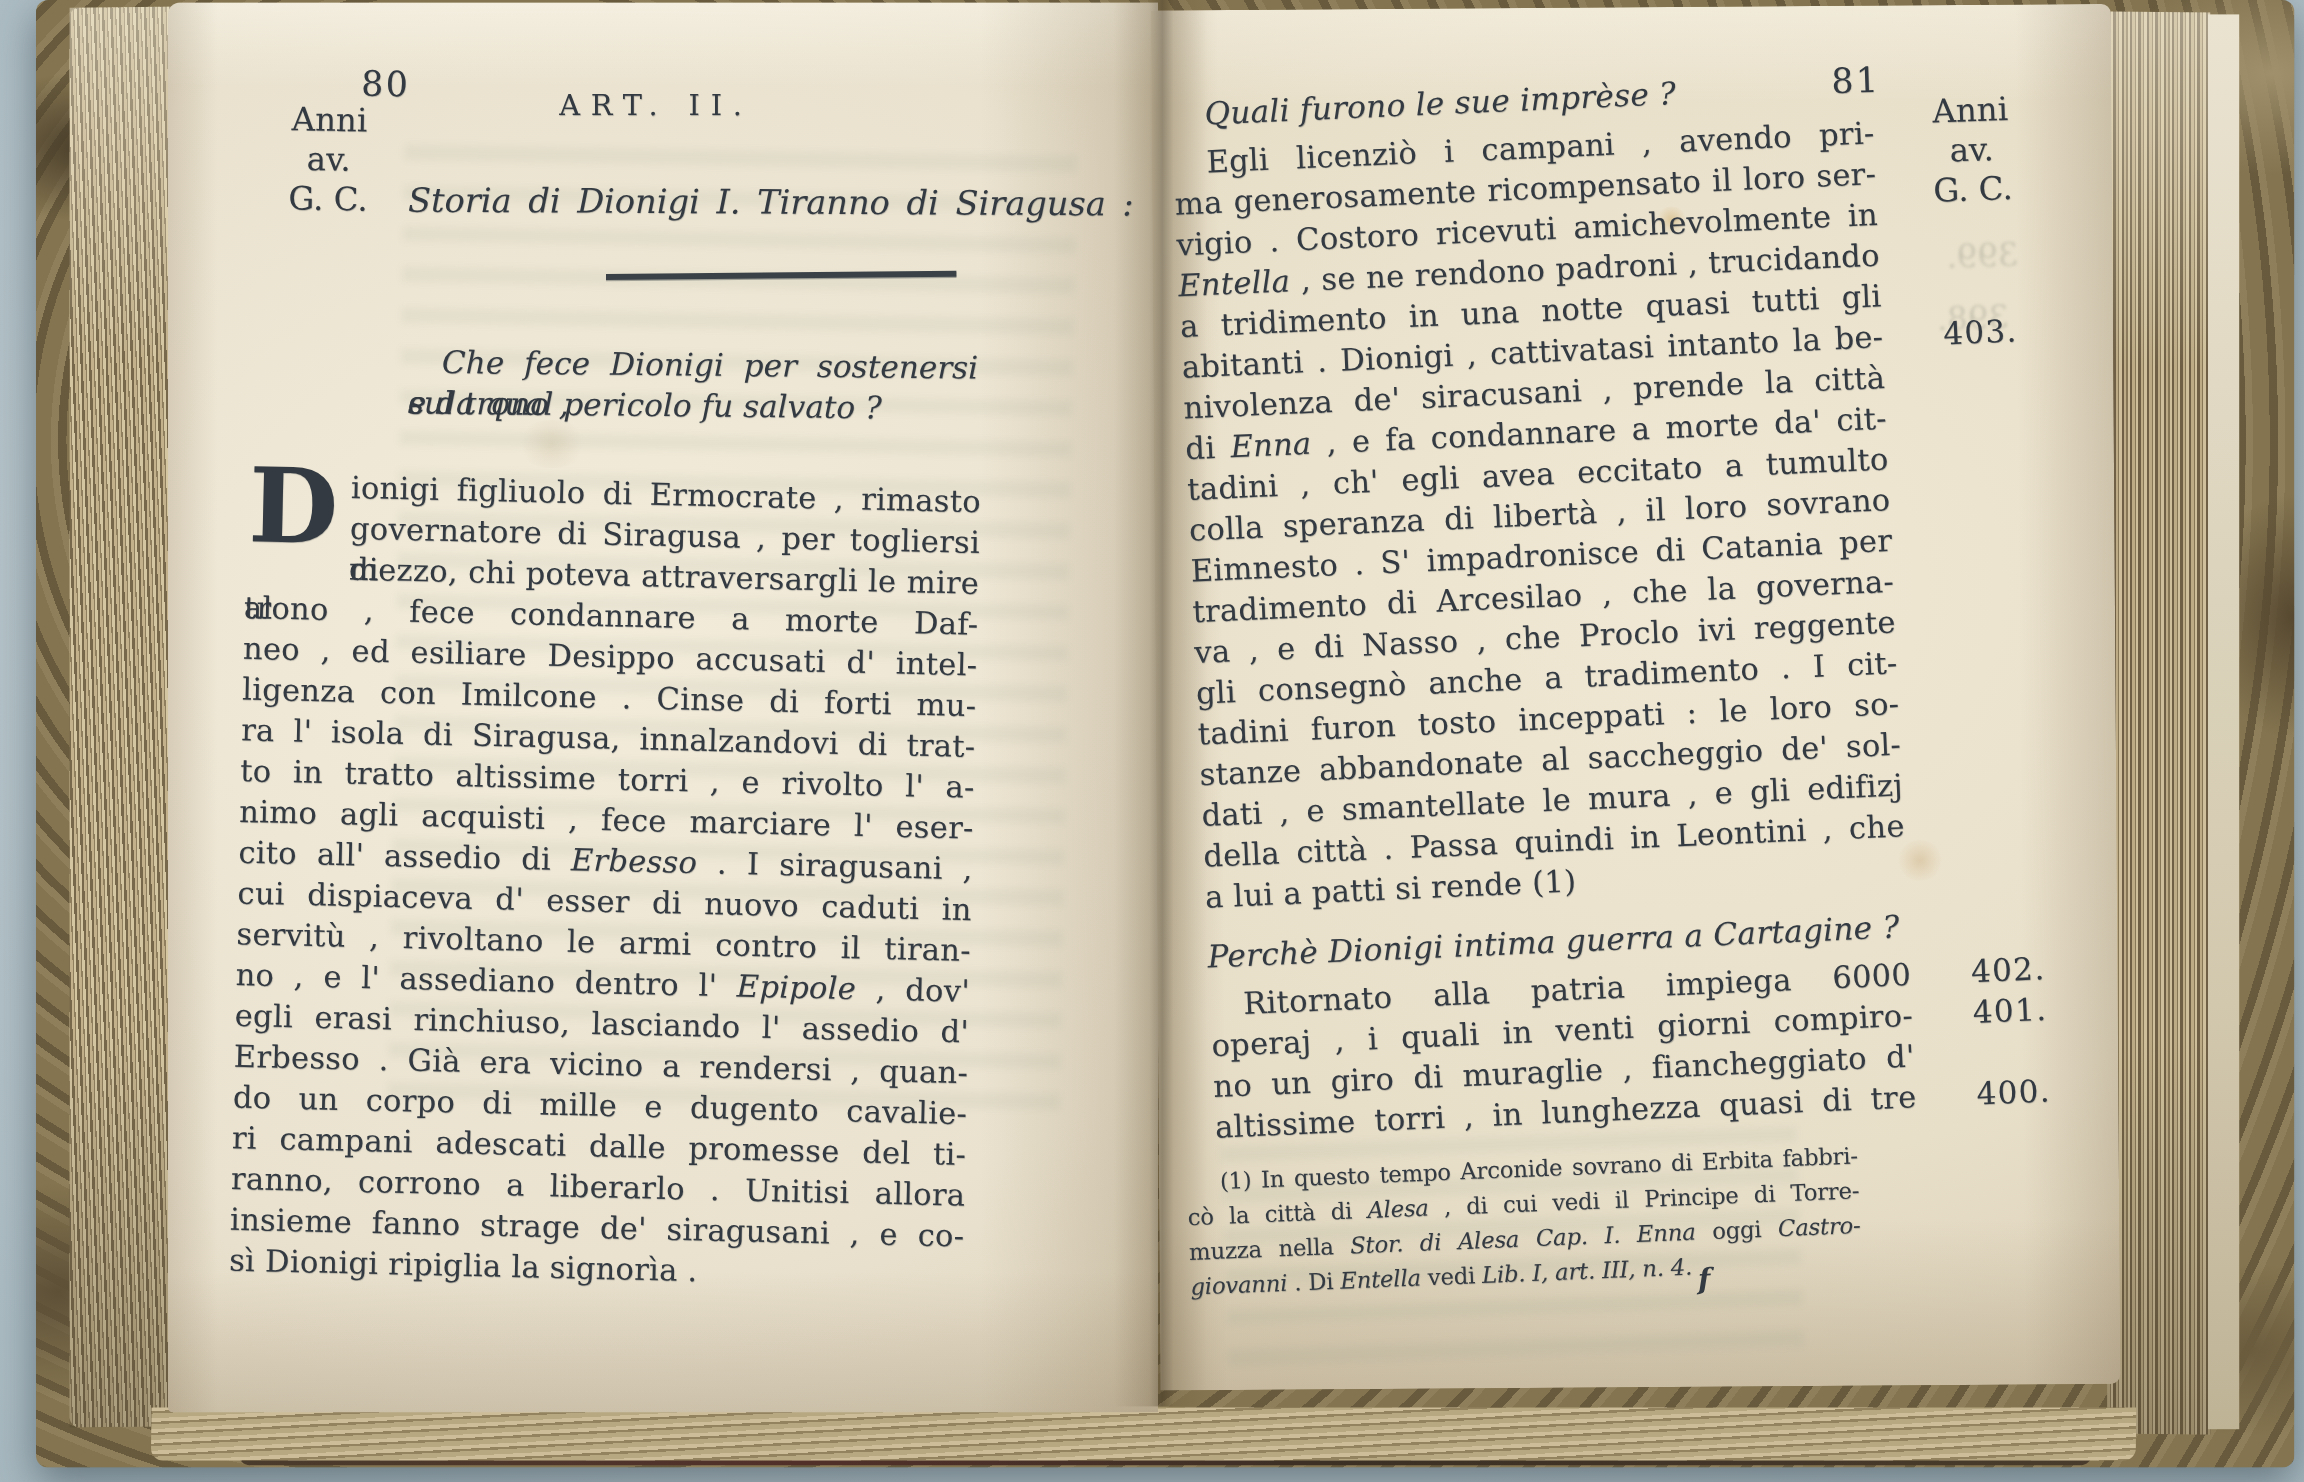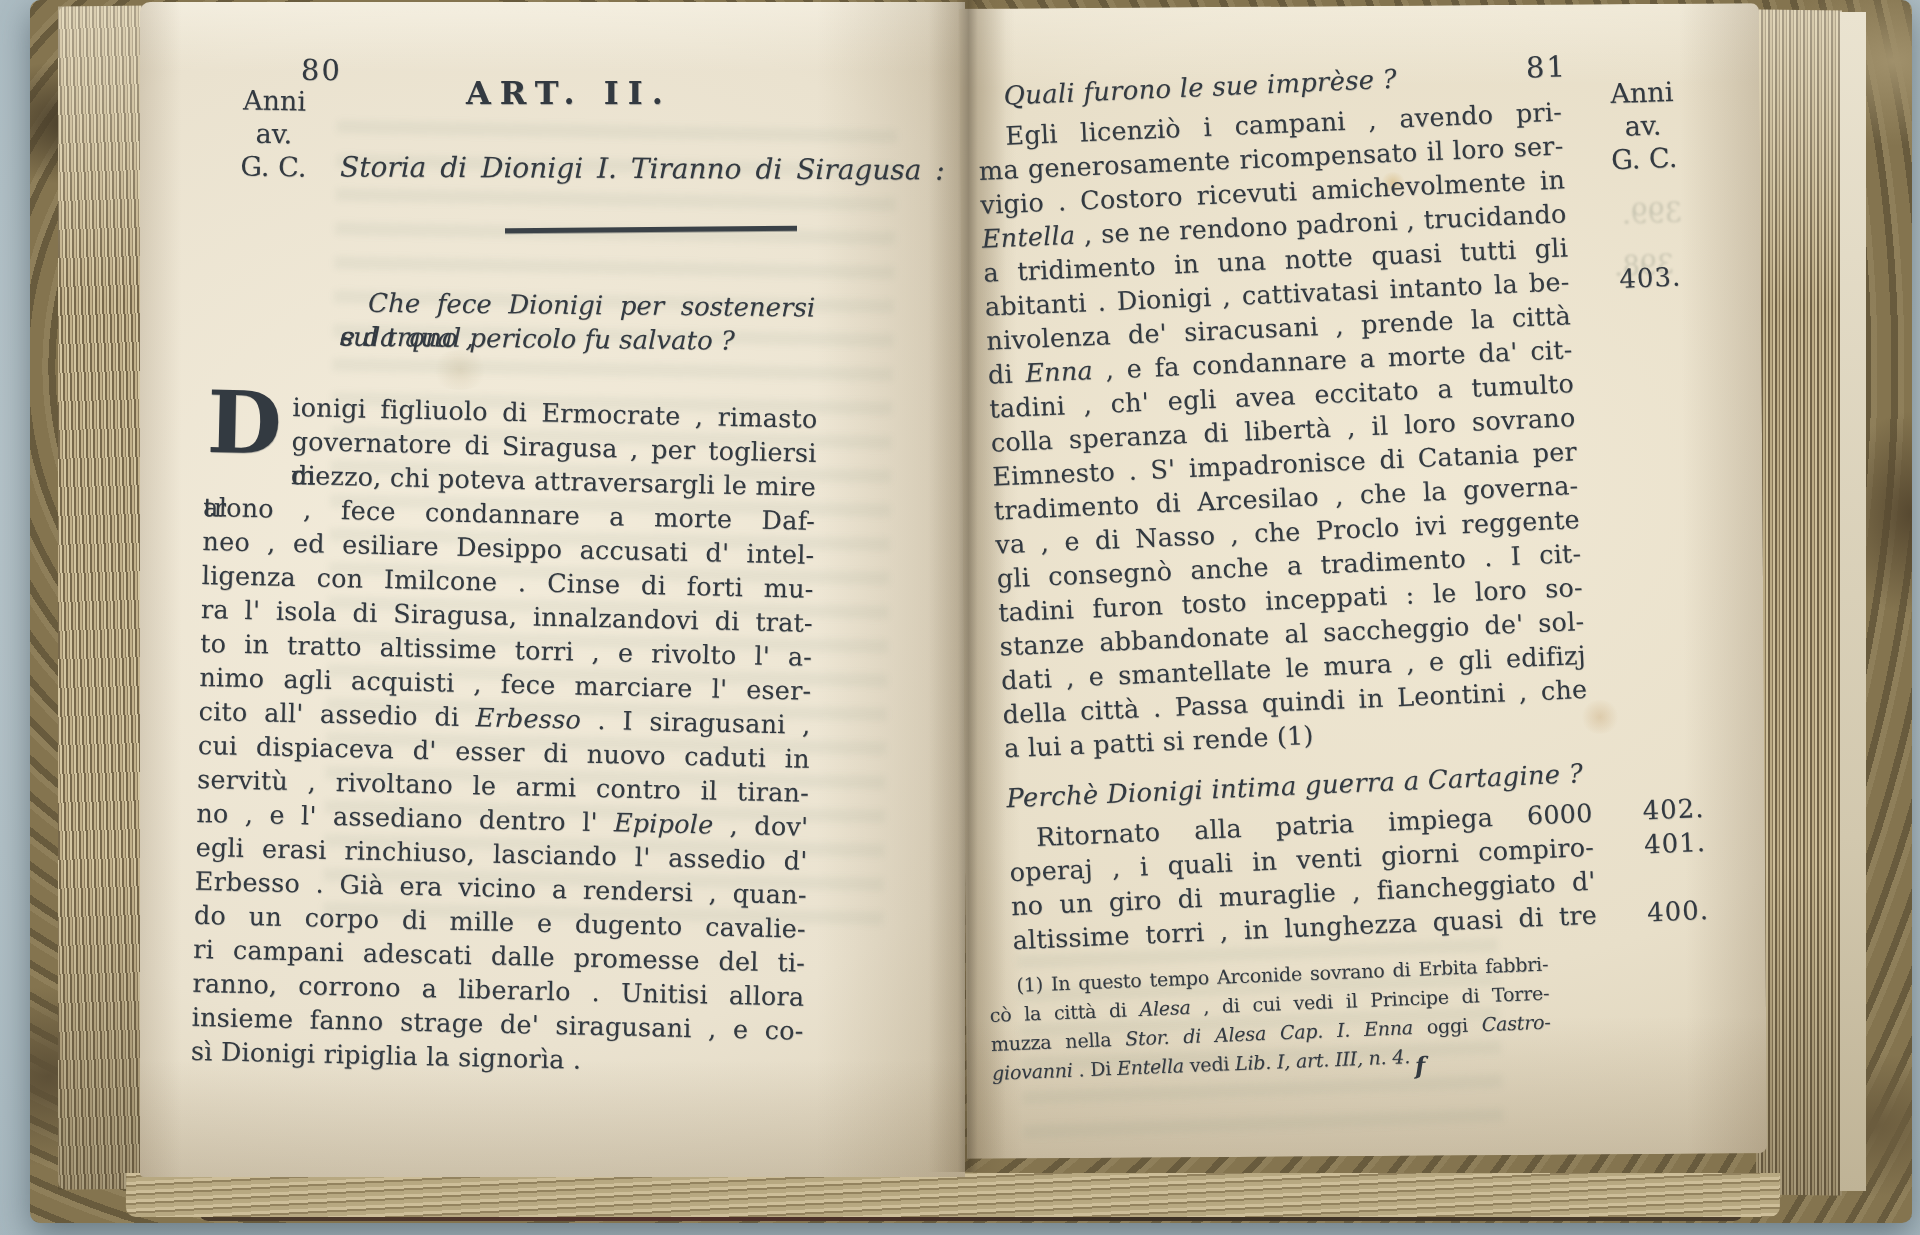--- a/index.html
+++ b/index.html
@@ -59,21 +59,21 @@
   
   .page-text{position:absolute;color:#333a41;text-shadow:0.4px 0.6px 0.7px rgba(58,64,70,.35);}
   .line{position:relative;display:block;height:var(--lh,34px);line-height:var(--lh,34px);
         text-align:justify;text-align-last:justify;overflow:visible;}
   .line.nj{text-align-last:left;}
   .line.ind{text-indent:28px;}
   .it .line, .it{font-style:italic;}
   .mnum{position:absolute;right:-112px;top:0;font-size:26px;letter-spacing:1px;font-style:normal;}
   .margin-header{text-align:center;font-size:27px;line-height:33px;}
   .pagenum{font-size:29px;letter-spacing:2px;}
-  .art-heading{font-size:32px;font-weight:bold;letter-spacing:9px;}
+  .art-heading{font-size:24px;font-weight:normal;letter-spacing:9px;}
   .book-title{font-style:italic;font-size:28px;white-space:nowrap;word-spacing:5px;}
   .title-rule{position:absolute;left:505px;top:227px;width:292px;height:5px;background:#3a4147;
         transform:rotate(-0.5deg);box-shadow:0 1px 0 rgba(58,65,71,.4);}
   .body-text{font-size:25.5px;letter-spacing:0.2px;}
   .question{font-size:26px;}
   .foot-text{font-size:19px;letter-spacing:-0.2px;}
   .dropcap{float:left;font-size:86px;line-height:62px;height:66px;margin:3px 10px 0 2px;font-weight:bold;}
   .ghost{position:absolute;font-size:27px;color:#6a7566;opacity:.25;filter:blur(1.2px);
         transform:scaleX(-1) rotate(2deg);}
   .sig-mark{position:absolute;left:1415px;top:1051px;font-size:24px;font-style:italic;font-weight:bold;

